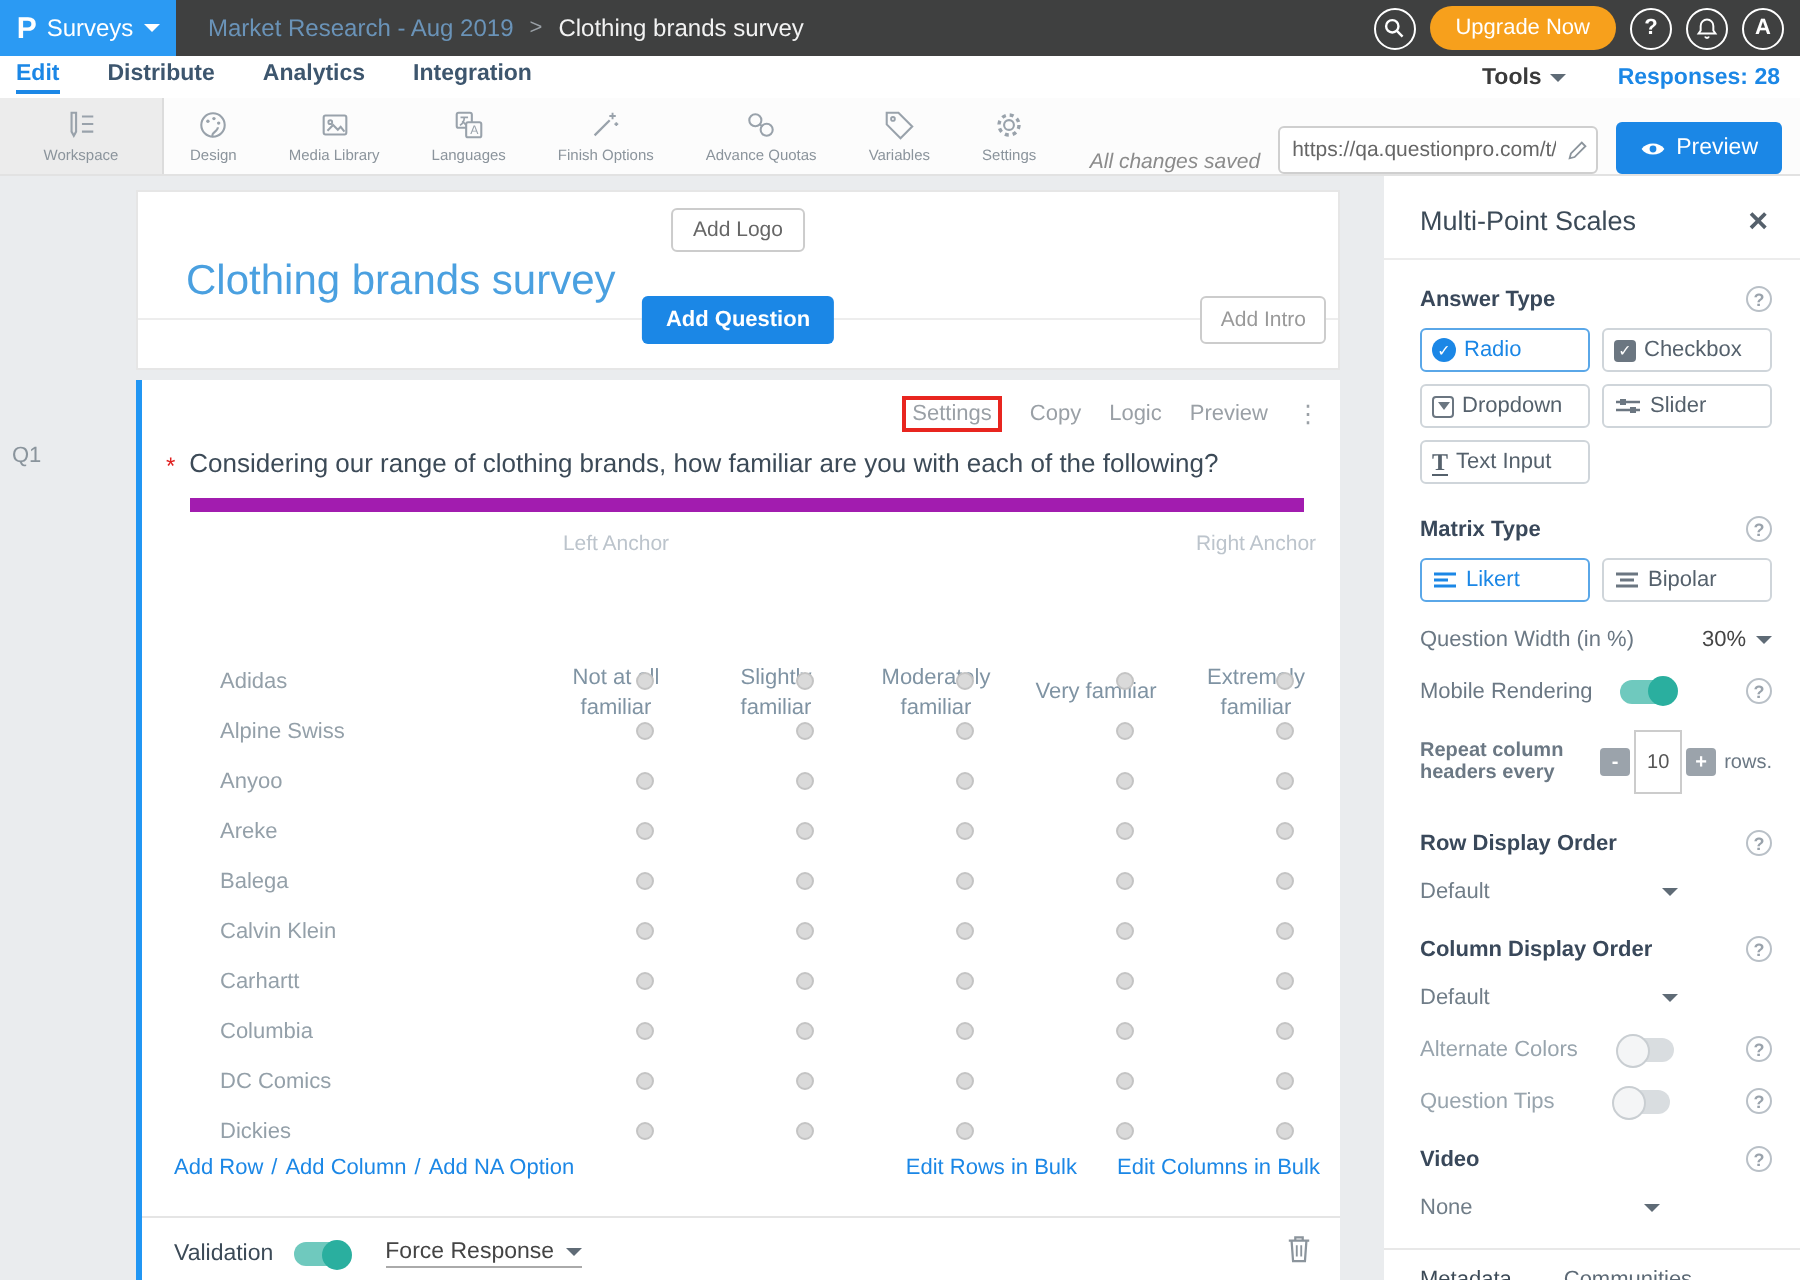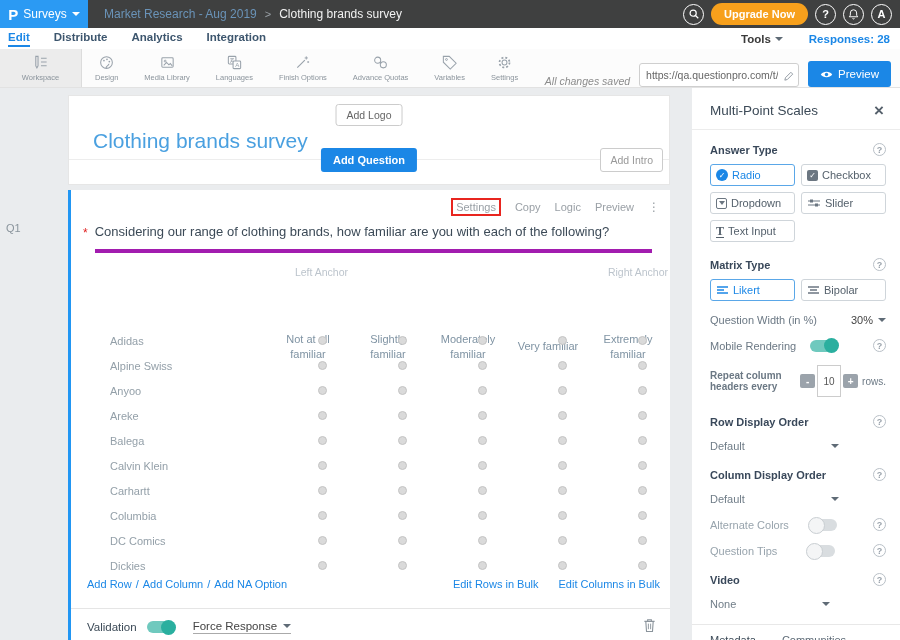--- a/index.html
+++ b/index.html
@@ -12,21 +12,21 @@
   .logo-block { width:88px; height:28px; background:#2b9af3; display:flex; align-items:center; justify-content:center; gap:5px; color:#fff; }
   .logo-p { font-weight:bold; font-size:15px; }
   .logo-label { font-size:12px; }
   .caret-w { width:0; height:0; border-left:4px solid transparent; border-right:4px solid transparent; border-top:4px solid #fff; }
   .crumbs { margin-left:16px; display:flex; align-items:center; gap:8px; font-size:12px; }
   .crumb-parent { color:#6a93b8; }
   .crumb-sep { color:#9aa0a6; font-size:11px; }
   .crumb-current { color:#f2f2f2; }
   .topnav-right { margin-left:auto; display:flex; align-items:center; gap:7px; padding-right:8px; }
   .circle-btn { width:21px; height:21px; border:1.5px solid #fff; border-radius:50%; display:flex; align-items:center; justify-content:center; color:#fff; font-size:11px; font-weight:bold; }
-  .upgrade-btn { background:#f7a01c; color:#fff; font-size:11px; font-weight:bold; border:none; border-radius:12px; padding:5px 13px; cursor:pointer; }
+  .upgrade-btn { background:#f7a01c; color:#fff; font-size:11px; font-weight:normal; border:none; border-radius:12px; padding:5px 13px; cursor:pointer; }
 
   
   .menubar { position:absolute; top:28px; left:0; width:900px; height:21px; background:#fff; display:flex; align-items:center; }
   .menu-tabs { display:flex; gap:24px; padding-left:8px; font-size:11.5px; font-weight:bold; }
   .menu-tab { color:#3d566e; text-decoration:none; padding-bottom:2px; cursor:pointer; }
   .menu-tab.active { color:#1b87e6; border-bottom:2px solid #1b87e6; }
   .menubar-right { margin-left:auto; display:flex; align-items:center; gap:26px; padding-right:10px; font-size:11.5px; }
   .tools { color:#3a3a3a; font-weight:bold; display:flex; align-items:center; gap:4px; cursor:pointer; }
   .responses { color:#1b87e6; font-weight:bold; cursor:pointer; }
   .caret-d { width:0; height:0; border-left:4px solid transparent; border-right:4px solid transparent; border-top:4px solid #5f6b76; display:inline-block; }
@@ -54,25 +54,25 @@
 
   
   .q-label { position:absolute; left:6px; top:222px; font-size:11px; color:#8a949c; }
   .question-card { position:absolute; left:68px; top:190px; width:602px; height:450px; background:#fff; border-left:3px solid #2196f3; }
   .q-actions { position:absolute; top:8px; right:10px; display:flex; align-items:center; gap:14px; font-size:11px; color:#9aa0a6; }
   .q-action { cursor:pointer; }
   .red-box { border:2px solid #e8251f; padding:1px 3px; }
   .dots { font-size:12px; color:#9aa0a6; cursor:pointer; }
   .q-row { position:absolute; top:34px; left:12px; right:18px; display:flex; gap:7px; }
   .req { color:#e02020; font-size:12px; padding-top:2px; }
-  .q-text { font-size:13px; color:#3c4a57; border-bottom:4px solid #a21caf; padding-bottom:10px; flex:1; }
+  .q-text { font-size:13px; color:#3c4a57; border-bottom:7px solid #a21caf; padding-bottom:10px; flex:1; }
 
   .mgrid { display:grid; grid-template-columns:197px repeat(5,80px); align-items:center; }
   .anchors { position:absolute; top:76px; left:0; font-size:10.5px; color:#bcc4cc; }
-  .anchors span { text-align:right; }
+  .anchors span { text-align:center; }
   .mhead { position:absolute; top:94px; left:0; font-size:11px; color:#7f93a3; }
   .mhead span { text-align:center; line-height:1.35; padding:0 4px; }
   .mrows { position:absolute; top:138px; left:0; right:0; }
   .mrow { height:25px;margin-left:14px; }
   .rlabel { padding-left:25px; font-size:11px; color:#94a0a9; }
   .rcell { display:flex; justify-content:center; }
   .radio { width:9px; height:9px; border-radius:50%; background:#dadada; border:1px solid #c4c4c4; cursor:pointer; }
 
   .q-links { position:absolute; top:578px; left:16px; right:10px; display:flex; font-size:11px; top:388px; }
   .q-links a, .q-links .sep { color:#1b87e6; text-decoration:none; cursor:pointer; }

